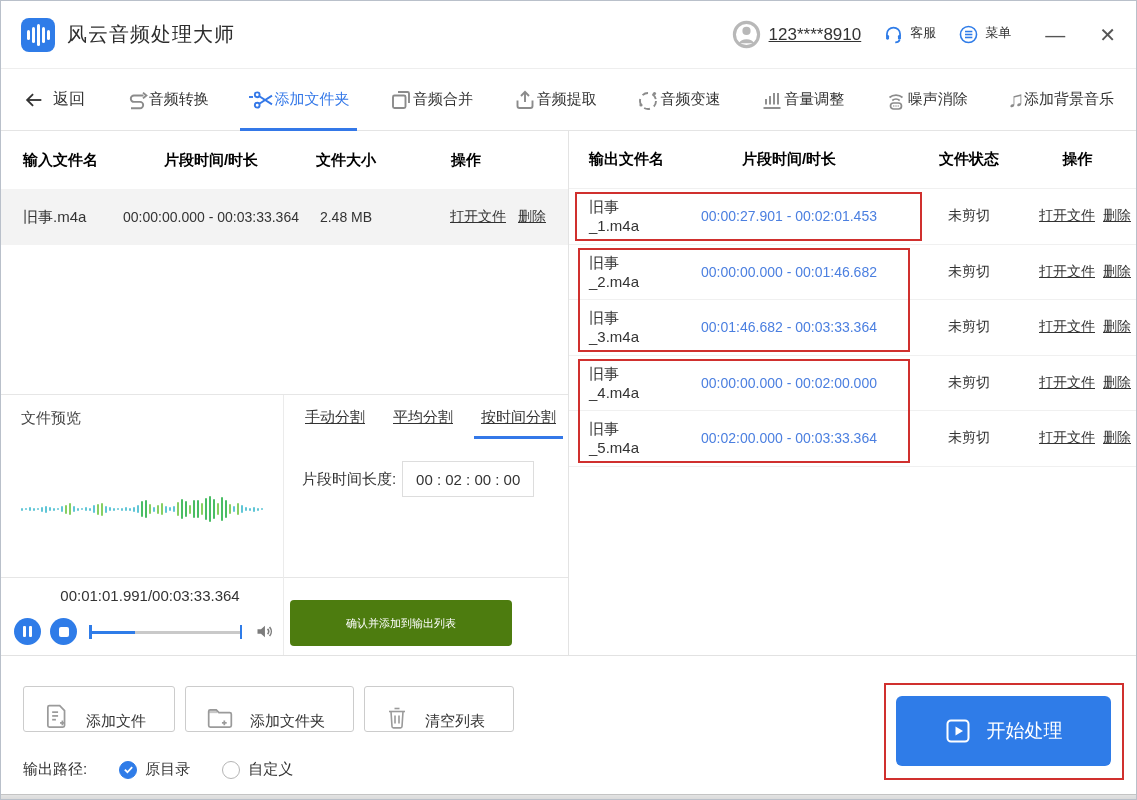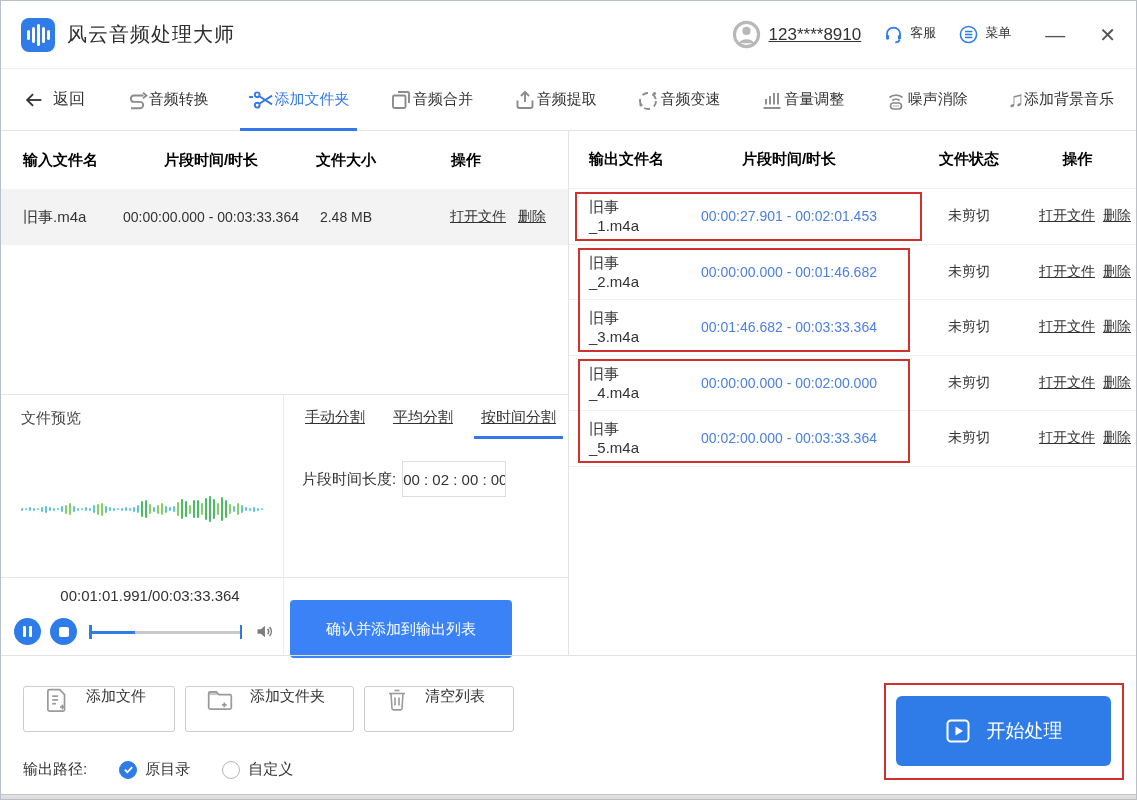--- a/index.html
+++ b/index.html
@@ -92,35 +92,35 @@
   .cap-r { position:absolute; right:0; top:1px; width:2px; height:14px; background:#2f7ce8; }
 
   .split-right { flex:1; position:relative; }
   .split-tabs { display:flex; gap:22px; padding-left:18px; height:44px; align-items:center; }
   .split-tab { font-size:15px; color:#333; height:44px; display:flex; align-items:center;
                padding:0 3px; position:relative; cursor:pointer; white-space:nowrap; }
   .split-tab.active::after { content:""; position:absolute; left:-4px; right:-4px; bottom:0;
                              height:3px; background:#3478e8; }
   .duration-row { position:absolute; left:18px; top:66px; display:flex; align-items:center;
                   font-size:15px; color:#333; }
-  .time-input { width:104px; height:36px; margin-left:6px; text-align:center;
+  .time-input { width:132px; height:36px; margin-left:6px; text-align:center;
                 border:1px solid #ddd; font-size:15px; color:#333; background:#fff;
                 font-family:"Liberation Sans","DejaVu Sans",sans-serif; }
   .confirm-area { position:absolute; left:0; right:0; top:182px; bottom:0;
                   border-top:1px solid #e6e6e6; }
-  .confirm-btn { position:absolute; left:6px; top:22px; width:222px; height:58px;
-                 background:#3b82f6; border:none; border-radius:4px; color:#fff;
-                 font-size:15px; cursor:pointer;
+  .confirm-btn { position:absolute; left:6px; top:22px; width:222px; height:46px;
+                 background:#4d7c0f; border:none; border-radius:4px; color:#fff;
+                 font-size:11px; cursor:pointer;
                  font-family:"Liberation Sans","DejaVu Sans",sans-serif; }
 
   
   .bottom { position:relative; height:139px; border-top:1px solid #e2e2e2; }
   .file-btns { position:absolute; left:22px; top:30px; display:flex; gap:10px; }
   .ghost-btn { height:46px; background:#fff; border:1px solid #ccc; border-radius:3px;
-               display:flex; align-items:flex-start; gap:16px; padding:0 28px 0 20px;
+               display:flex; align-items:flex-end; gap:16px; padding:0 28px 0 20px;
                font-size:15px; color:#333; cursor:pointer; }
   .ghost-btn svg { color:#9a9a9a; }
   .outpath { position:absolute; left:22px; top:104px; display:flex; align-items:center;
              font-size:15px; color:#333; }
   .radio-opt { display:flex; align-items:center; gap:8px; margin-left:32px; cursor:pointer; }
   .radio { width:18px; height:18px; border-radius:50%; border:1px solid #b5b5b5;
            display:flex; align-items:center; justify-content:center; background:#fff; }
   .radio.checked { background:#2f7ce8; border-color:#2f7ce8; }
   .start-ann { left:883px; top:27px; width:240px; height:97px; }
   .start-btn { position:absolute; left:895px; top:40px; width:215px; height:70px;

